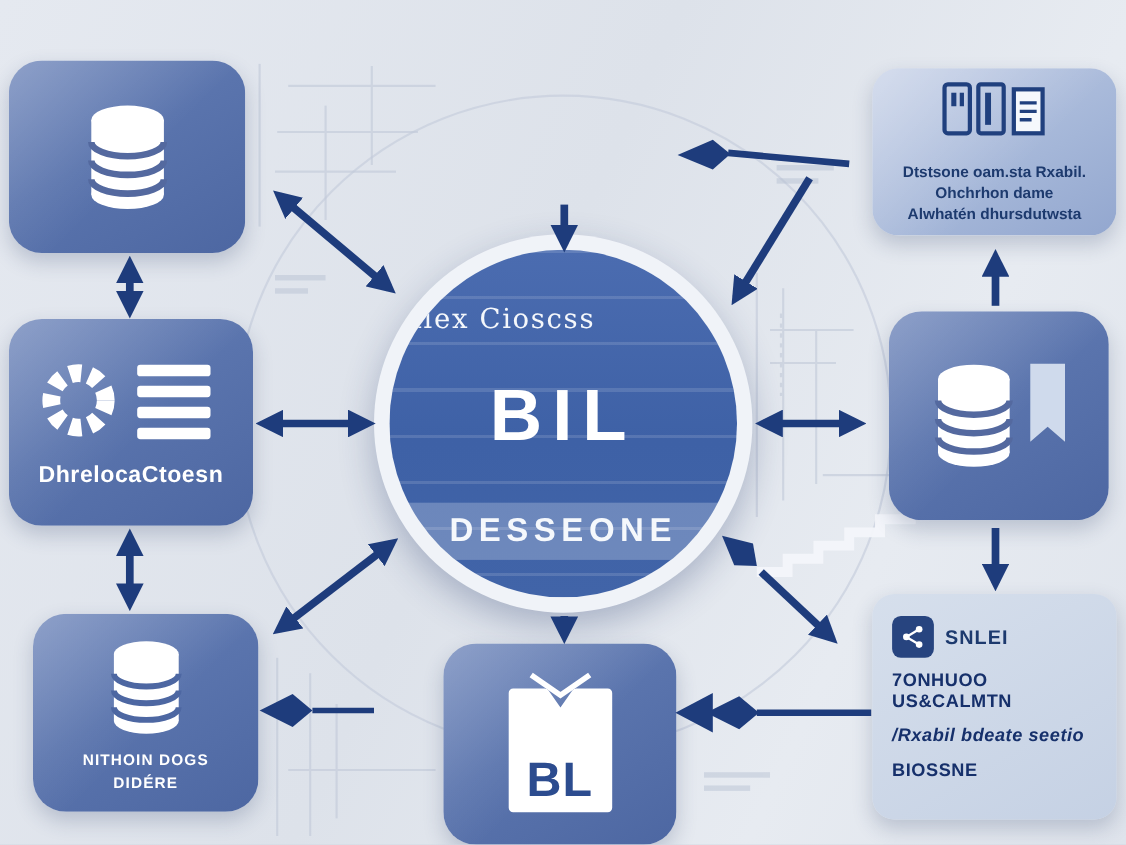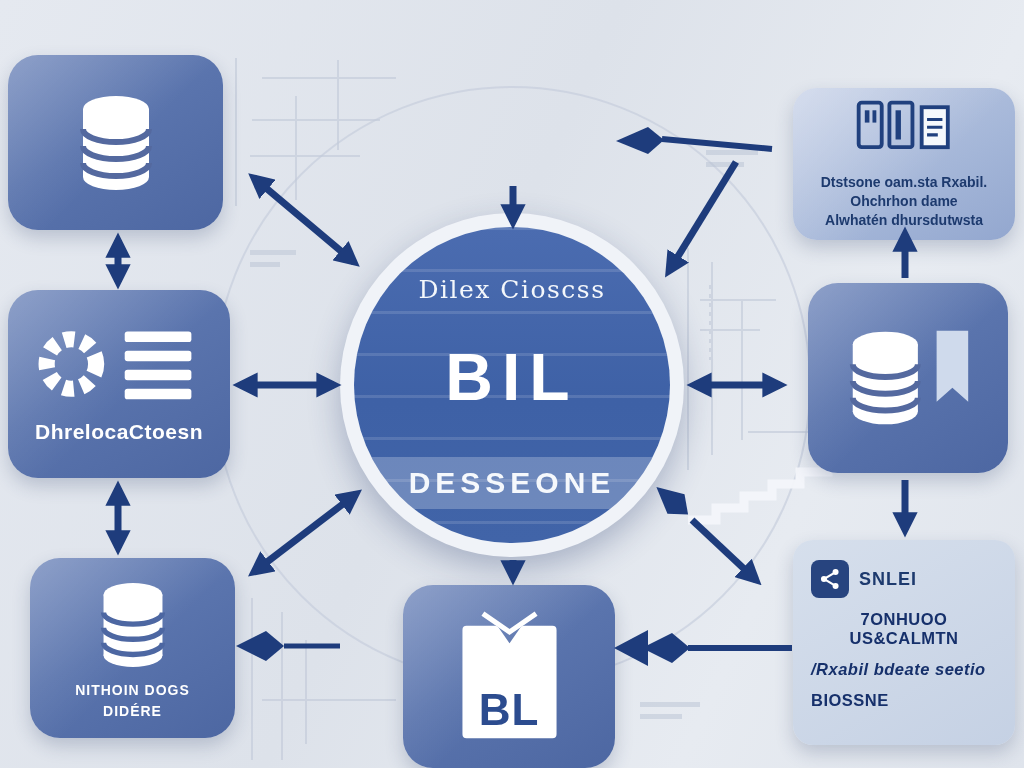--- a/index.html
+++ b/index.html
@@ -22,49 +22,49 @@
   }
   .box-light{
     background:linear-gradient(135deg,rgba(255,255,255,.35),rgba(255,255,255,0) 60%),
                linear-gradient(150deg,#bfcbe4 0%,#a4b6d8 60%,#93a7cf 100%);
     border-radius:24px;
   }
   .box-panel{
     background:linear-gradient(150deg,#d6dfec 0%,#c5d1e4 100%);
     border-radius:20px;
     align-items:flex-start;justify-content:flex-start;
-    padding:20px 18px;box-sizing:border-box;gap:8px;text-align:center;
+    padding:20px 18px;box-sizing:border-box;gap:8px;
   }
   .box-label{color:#fff;font-weight:bold;letter-spacing:.5px;}
   .navy-text{color:#1d3a6e;font-weight:bold;}
 
   
   #ring{
     position:absolute;left:340px;top:213px;width:344px;height:344px;border-radius:50%;
     background:#f0f3f8;box-shadow:0 12px 32px rgba(35,55,105,.30);z-index:2;
   }
   #circle{
     position:absolute;left:354px;top:227px;width:316px;height:316px;border-radius:50%;
     background:
       repeating-linear-gradient(180deg,rgba(255,255,255,.13) 0 3px,rgba(255,255,255,0) 3px 42px),
       linear-gradient(180deg,#4b6cb0 0%,#3e61a6 55%,#4164a8 100%);
     overflow:hidden;z-index:3;
   }
-  .c-line1{position:absolute;left:0;top:48px;width:100%;text-align:center;
+  .c-line1{position:absolute;left:0;top:48px;width:100%;
     font-family:"DejaVu Serif",serif;font-size:25px;letter-spacing:1.5px;color:#f4f7fb;}
   .c-line2{position:absolute;left:0;top:112px;width:100%;text-align:center;
     font-size:66px;font-weight:bold;letter-spacing:9px;color:#ffffff;}
   .c-band{position:absolute;left:0;top:230px;width:100%;height:52px;
     background:rgba(255,255,255,.24);display:flex;align-items:center;justify-content:center;}
   .c-line3{font-size:30px;font-weight:600;letter-spacing:5px;color:#f5f8fc;}
 
   
   #box-top-left{left:8px;top:55px;width:215px;height:175px;}
   #box-top-center{left:403px;top:0px;width:212px;height:178px;gap:6px;}
-  #box-top-right{left:793px;top:62px;width:222px;height:152px;gap:20px;padding:10px 8px;box-sizing:border-box;margin-top:26px;}
+  #box-top-right{left:793px;top:62px;width:222px;height:152px;gap:20px;padding:10px 8px;box-sizing:border-box;}
   #box-mid-left{left:8px;top:290px;width:222px;height:188px;gap:16px;}
   #box-mid-right{left:808px;top:283px;width:200px;height:190px;}
   #box-bottom-left{left:30px;top:558px;width:205px;height:180px;gap:5px;}
   #box-bottom-center{left:403px;top:585px;width:212px;height:183px;}
   #box-bottom-right{left:793px;top:540px;width:222px;height:205px;}
 
   .tr-text{font-size:14px;line-height:1.35;text-align:center;}
   .bl-text{font-size:14px;letter-spacing:1px;line-height:1.45;text-align:center;}
   .ml-label{font-size:21px;}
   .tc-label{font-size:20px;}

